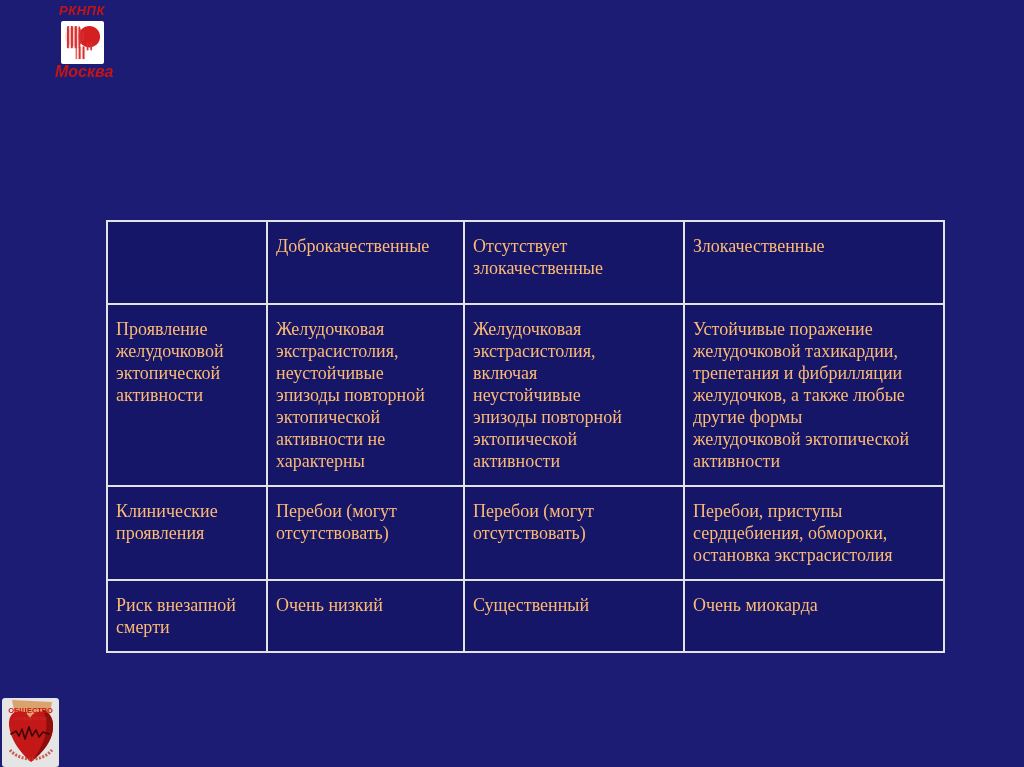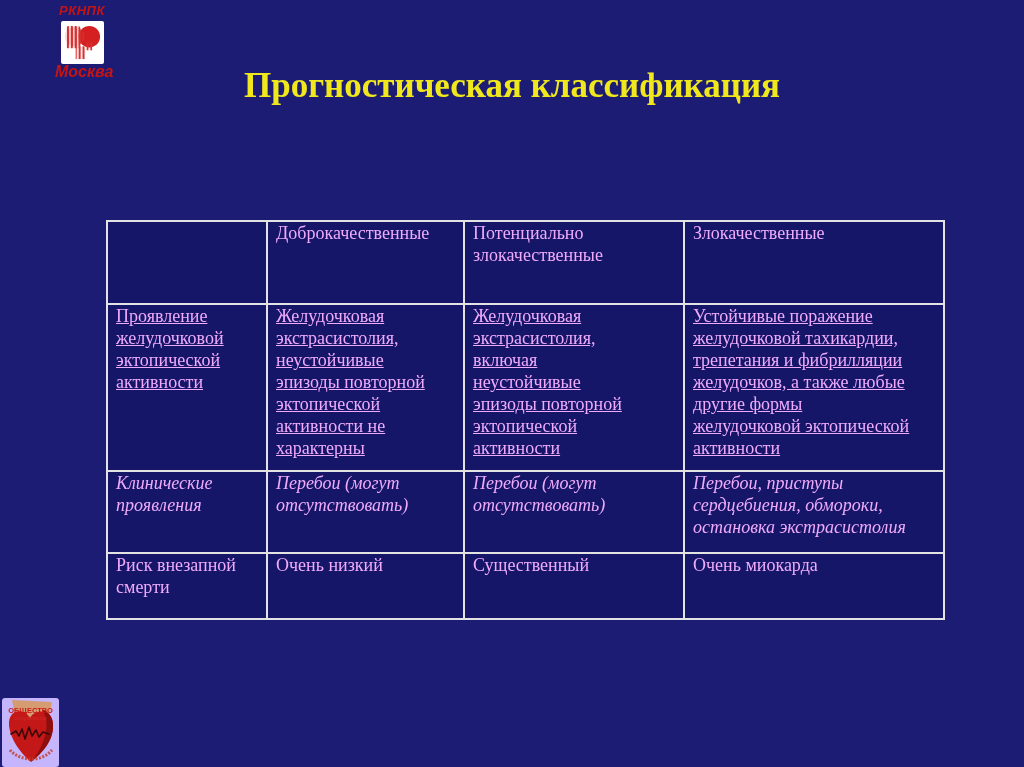--- a/index.html
+++ b/index.html
@@ -38,38 +38,38 @@
 
   
   table.classification {
     position:absolute; left:106px; top:220px;
     border-collapse:collapse; table-layout:fixed;
     background:#161668;
   }
   table.classification td, table.classification th {
     border:2px solid #e3e3e3;
     vertical-align:top; text-align:left;
-    color:#f0abfc;
+    color:#fdba74;
     font-size:18px; line-height:22px;
     font-weight:normal;
-    padding:0 8px;
+    padding:13px 8px;
     white-space:pre-line;
     overflow:hidden;
   }
   tr.hdr-row  td { height:83px; }
-  tr.row-1    td { height:167px;text-decoration:underline; }
+  tr.row-1    td { height:167px; }
   tr.row-2    td { height:86px; }
-  tr.row-3    td { height:82px;font-style:italic; }
+  tr.row-3    td { height:82px; }
   tr.row-4    td { height:66px; }
 
   
   .logo-bottom {
     position:absolute; left:2px; top:698px;
     width:57px; height:69px;
-    background:#c4b5fd;
+    background:#e5e5e5;
     border-radius:3px;
     overflow:hidden;
   }
 </style>
 </head>
 <body>
 
 <div class="logo-top">
   <div class="org">РКНПК</div>
   <div class="mark">
@@ -83,35 +83,34 @@
       <rect x="3" y="3" width="15" height="23" rx="3" fill="url(#stripes)"></rect>
       <circle cx="12" cy="14" r="10" fill="url(#stripes)"></circle>
       <rect x="13" y="24" width="10" height="13" fill="url(#stripes)"></rect>
       <rect x="24" y="20" width="6" height="8" fill="url(#stripes)"></rect>
     </svg>
   </div>
   <div class="city">Москва</div>
 </div>
 
 <div class="title">
-  <div>Прогностическая классификация</div>
 </div>
 
 <table class="classification">
   <colgroup>
     <col style="width:160px">
       <col style="width:197px">
       <col style="width:220px">
       <col style="width:260px">
   </colgroup>
   <tbody>
       <tr class="hdr-row">
     <td></td>
     <td>Доброкачественные</td>
-    <td>Потенциально
+    <td>Отсутствует
 злокачественные</td>
     <td>Злокачественные</td>
   </tr>
   <tr class="row-1">
     <td>Проявление
 желудочковой
 эктопической
 активности</td>
     <td>Желудочковая
 экстрасистолия,

